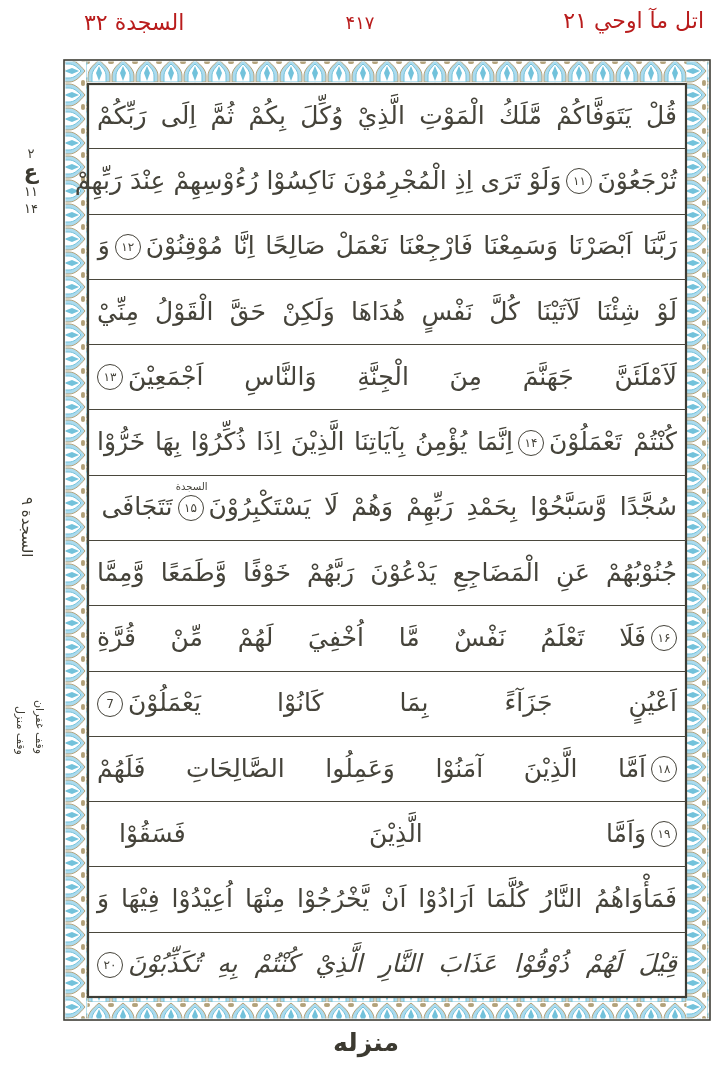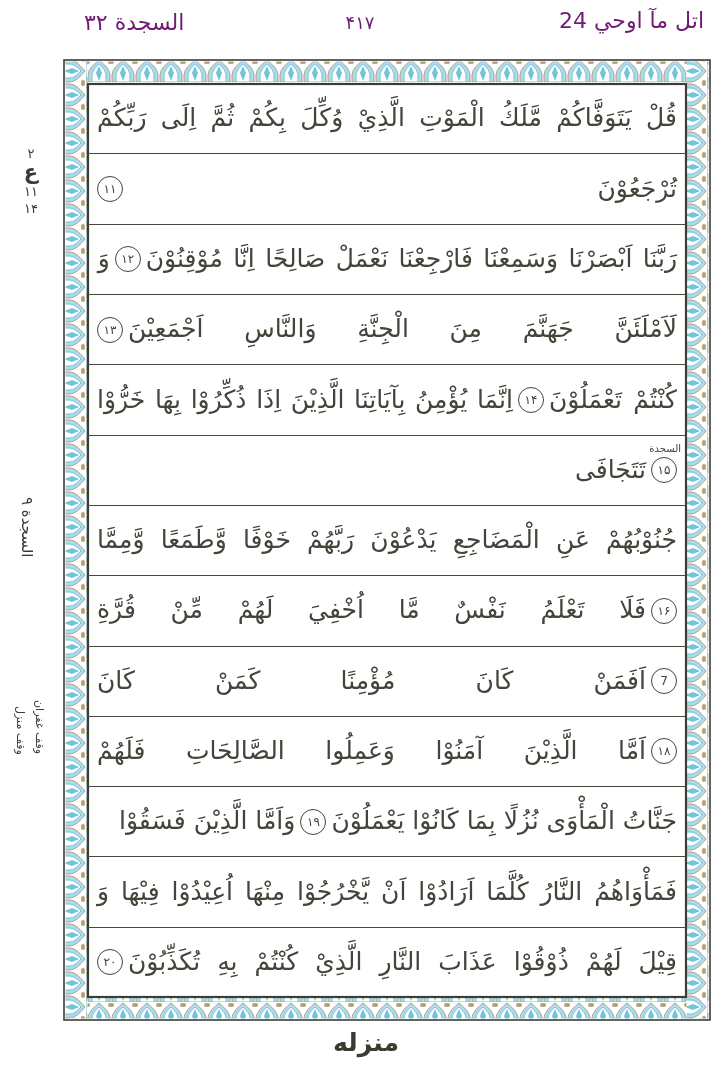--- a/index.html
+++ b/index.html
@@ -5,21 +5,21 @@
   html,body{margin:0;padding:0;}
   body{
     position:relative;
     width:720px;height:1080px;
     background:#ffffff;
     font-family:"DejaVu Sans", sans-serif;
     color:#45433a;
     overflow:hidden;
   }
   
-  .hdr{position:absolute;top:8px;height:40px;font-size:22px;color:#701a75;white-space:nowrap;}
+  .hdr{position:absolute;top:8px;height:40px;font-size:22px;color:#b91c1c;white-space:nowrap;}
   .hdr-right{right:16px;}
   .hdr-center{left:0;right:0;text-align:center;font-size:18px;top:12px;}
   .hdr-left{left:84px;top:10px;}
   
   .frame-svg{position:absolute;left:63px;top:59px;}
   
   .text-block{
     position:absolute;left:88px;top:84px;width:598px;height:913px;
     display:flex;flex-direction:column;direction:rtl;
   }
@@ -64,21 +64,21 @@
   .vnote-waqf2{left:27px;top:706px;font-size:11px;}
   
   .catchword{
     position:absolute;left:0;right:0;top:1028px;
     text-align:center;font-size:25px;font-weight:600;color:#3c3a31;padding-left:12px;
   }
 </style>
 </head>
 <body>
 
-<div class="hdr hdr-right">اتل مآ اوحي 24</div>
+<div class="hdr hdr-right">اتل مآ اوحي ۲۱</div>
 <div class="hdr hdr-center">۴۱۷</div>
 <div class="hdr hdr-left">السجدة ۳۲</div>
 
 <svg class="frame-svg" width="648" height="962" viewBox="0 0 648 962">
   <defs>
     <pattern id="pb-h" width="24" height="23" patternUnits="userSpaceOnUse">
       <rect width="24" height="23" fill="#ffffff"></rect>
       <path d="M12 1 C5 7 1 11 1 17 L1 23 L23 23 L23 17 C23 11 19 7 12 1 Z" fill="#abdbee" stroke="#b2a179" stroke-width="1"></path>
       <path d="M12 5 C8 9 5 12 5 17 L5 23 L19 23 L19 17 C19 12 16 9 12 5 Z" fill="#ffffff" stroke="#72c2db" stroke-width="1"></path>
       <path d="M12 7 L15 14 L12 22 L9 14 Z" fill="#72c2db"></path>
@@ -107,50 +107,57 @@
       <div class="lineflex">
         <span class="seg" style="flex-grow: 83;">قُلْ يَتَوَفَّاكُمْ مَّلَكُ الْمَوْتِ الَّذِيْ وُكِّلَ بِكُمْ ثُمَّ اِلَى رَبِّكُمْ</span>
       </div>
     </div>
     <div class="qrow">
       <div class="lineflex">
         <span class="seg" style="flex-grow: 12;">تُرْجَعُوْنَ</span>
         <span class="ayah-wrap">
           <span class="ayah">۱۱</span>
         </span>
+        <span class="seg" style="flex-grow: 74;">وَلَوْ تَرَى اِذِ الْمُجْرِمُوْنَ نَاكِسُوْا رُءُوْسِهِمْ عِنْدَ رَبِّهِمْ</span>
       </div>
     </div>
     <div class="qrow">
       <div class="lineflex">
         <span class="seg" style="flex-grow: 83;">رَبَّنَا اَبْصَرْنَا وَسَمِعْنَا فَارْجِعْنَا نَعْمَلْ صَالِحًا اِنَّا مُوْقِنُوْنَ</span>
         <span class="ayah-wrap">
           <span class="ayah">۱۲</span>
         </span>
         <span class="seg" style="flex-grow: 3;">وَ</span>
       </div>
     </div>
     <div class="qrow">
       <div class="lineflex">
+        <span class="seg" style="flex-grow: 78;">لَوْ شِئْنَا لَآتَيْنَا كُلَّ نَفْسٍ هُدَاهَا وَلَكِنْ حَقَّ الْقَوْلُ مِنِّيْ</span>
+      </div>
+    </div>
+    <div class="qrow">
+      <div class="lineflex">
         <span class="seg" style="flex-grow: 63;">لَاَمْلَئَنَّ جَهَنَّمَ مِنَ الْجِنَّةِ وَالنَّاسِ اَجْمَعِيْنَ</span>
         <span class="ayah-wrap">
           <span class="ayah">۱۳</span>
         </span>
       </div>
     </div>
     <div class="qrow">
       <div class="lineflex">
         <span class="seg" style="flex-grow: 21;">كُنْتُمْ تَعْمَلُوْنَ</span>
         <span class="ayah-wrap">
           <span class="ayah">۱۴</span>
         </span>
         <span class="seg" style="flex-grow: 72;">اِنَّمَا يُؤْمِنُ بِآيَاتِنَا الَّذِيْنَ اِذَا ذُكِّرُوْا بِهَا خَرُّوْا</span>
       </div>
     </div>
     <div class="qrow">
       <div class="lineflex">
+        <span class="seg" style="flex-grow: 69;">سُجَّدًا وَّسَبَّحُوْا بِحَمْدِ رَبِّهِمْ وَهُمْ لَا يَسْتَكْبِرُوْنَ</span>
         <span class="ayah-wrap">
           <span class="ayah">۱۵</span>
           <span class="sajdah-tag">السجدة</span>
         </span>
         <span class="seg" style="flex-grow: 10;">تَتَجَافَى</span>
       </div>
     </div>
     <div class="qrow">
       <div class="lineflex">
         <span class="seg" style="flex-grow: 80;">جُنُوْبُهُمْ عَنِ الْمَضَاجِعِ يَدْعُوْنَ رَبَّهُمْ خَوْفًا وَّطَمَعًا وَّمِمَّا</span>
@@ -159,51 +166,50 @@
     <div class="qrow">
       <div class="lineflex">
         <span class="ayah-wrap">
           <span class="ayah">۱۶</span>
         </span>
         <span class="seg" style="flex-grow: 56;">فَلَا تَعْلَمُ نَفْسٌ مَّا اُخْفِيَ لَهُمْ مِّنْ قُرَّةِ</span>
       </div>
     </div>
     <div class="qrow">
       <div class="lineflex">
+        <span class="seg" style="flex-grow: 44;">اَعْيُنٍ جَزَآءً بِمَا كَانُوْا يَعْمَلُوْنَ</span>
         <span class="ayah-wrap">
           <span class="ayah">7</span>
         </span>
-        <span class="seg" style="flex-grow: 37;">اَفَمَنْ كَانَ مُؤْمِنًا كَمَنْ كَانَ</span>
       </div>
     </div>
     <div class="qrow">
       <div class="lineflex">
         <span class="ayah-wrap">
           <span class="ayah">۱۸</span>
         </span>
         <span class="seg" style="flex-grow: 60;">اَمَّا الَّذِيْنَ آمَنُوْا وَعَمِلُوا الصَّالِحَاتِ فَلَهُمْ</span>
       </div>
     </div>
     <div class="qrow">
       <div class="lineflex">
-        <span class="seg" style="flex-grow: 55;">جَنَّاتُ الْمَأْوَى نُزُلًا بِمَا كَانُوْا يَعْمَلُوْنَ</span>
         <span class="ayah-wrap">
           <span class="ayah">۱۹</span>
         </span>
         <span class="seg" style="flex-grow: 29; margin-left: 22px;">وَاَمَّا الَّذِيْنَ فَسَقُوْا</span>
       </div>
     </div>
     <div class="qrow">
       <div class="lineflex">
         <span class="seg" style="flex-grow: 91;">فَمَأْوَاهُمُ النَّارُ كُلَّمَا اَرَادُوْا اَنْ يَّخْرُجُوْا مِنْهَا اُعِيْدُوْا فِيْهَا وَ</span>
       </div>
     </div>
     <div class="qrow">
       <div class="lineflex">
-        <span class="seg" style="flex-grow: 77;">قِيْلَ لَهُمْ ذُوْقُوْا عَذَابَ النَّارِ الَّذِيْ كُنْتُمْ بِهِ تُكَذِّبُوْنَ</span>
+        <span class="seg" style="flex-grow: 77; font-style: italic;">قِيْلَ لَهُمْ ذُوْقُوْا عَذَابَ النَّارِ الَّذِيْ كُنْتُمْ بِهِ تُكَذِّبُوْنَ</span>
         <span class="ayah-wrap">
           <span class="ayah">۲۰</span>
         </span>
       </div>
     </div>
   </div>
 
 <div class="ruku-stack">
     <span class="rk-top">۲</span>
     <span class="rk-ain">ع</span>

